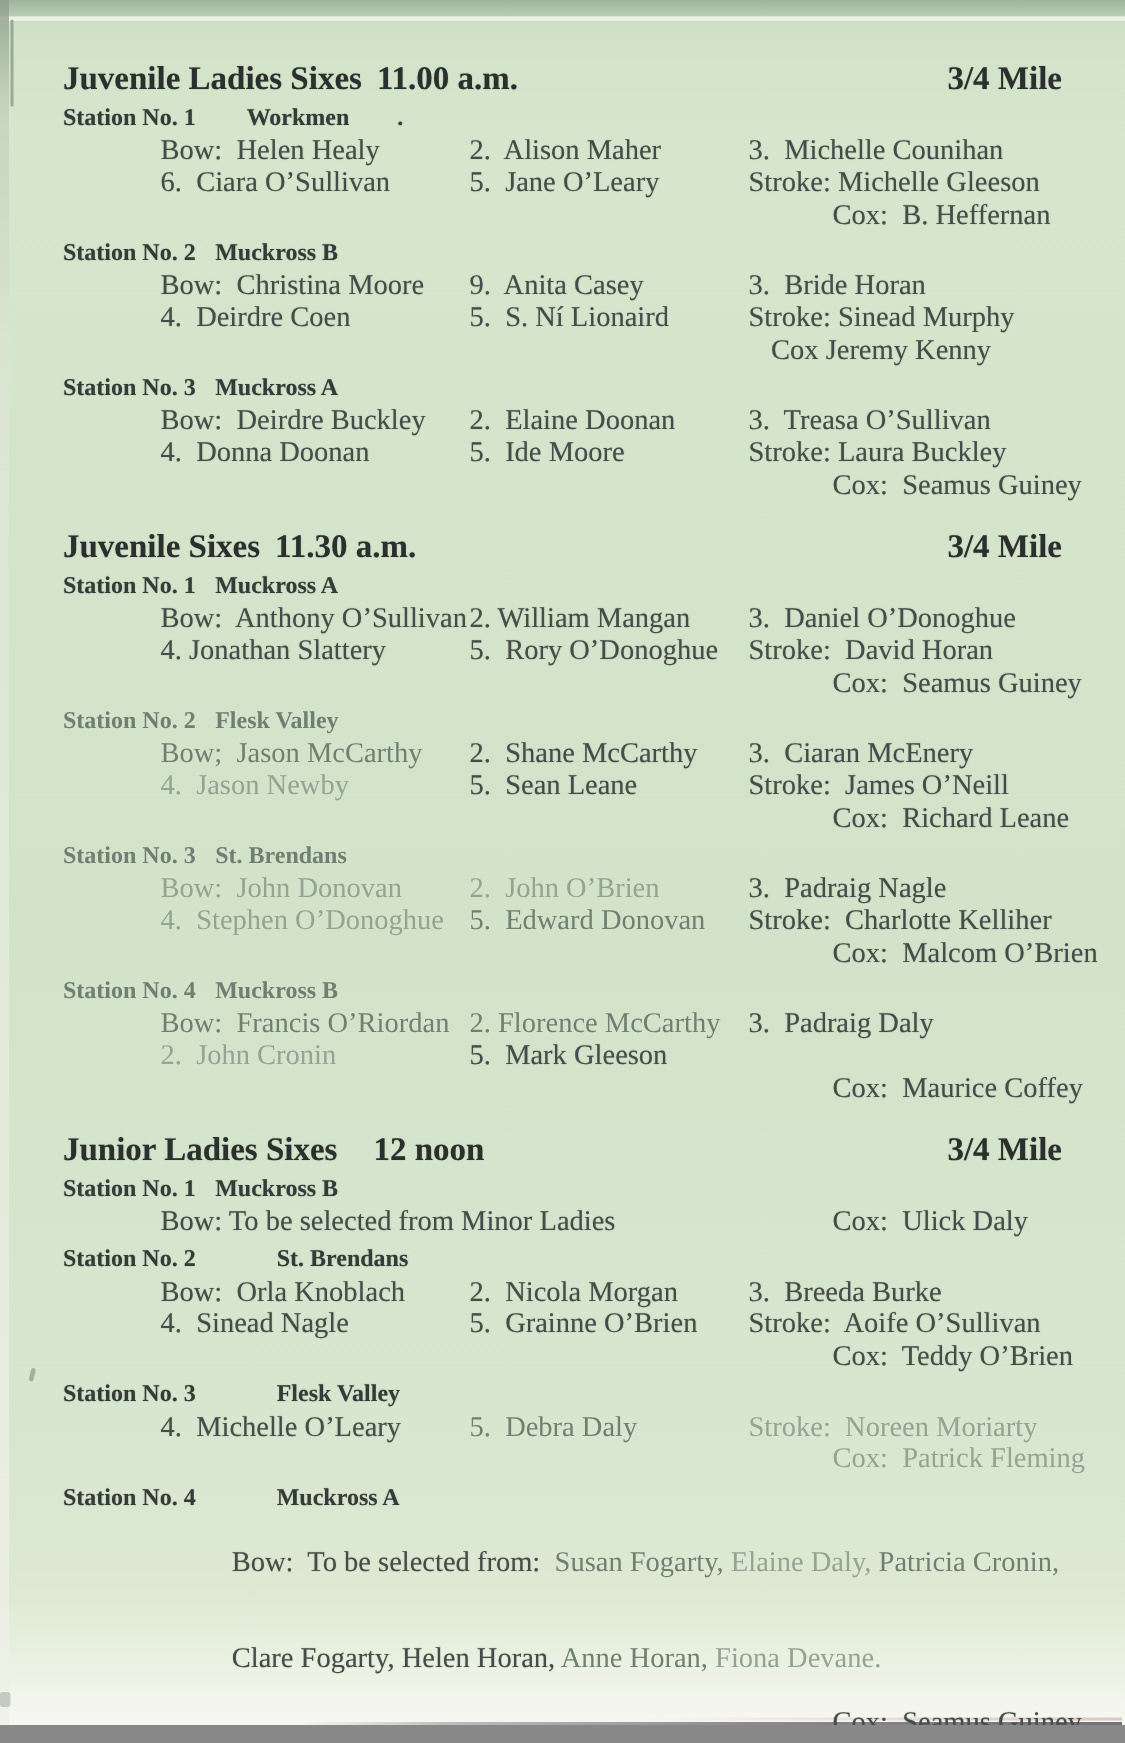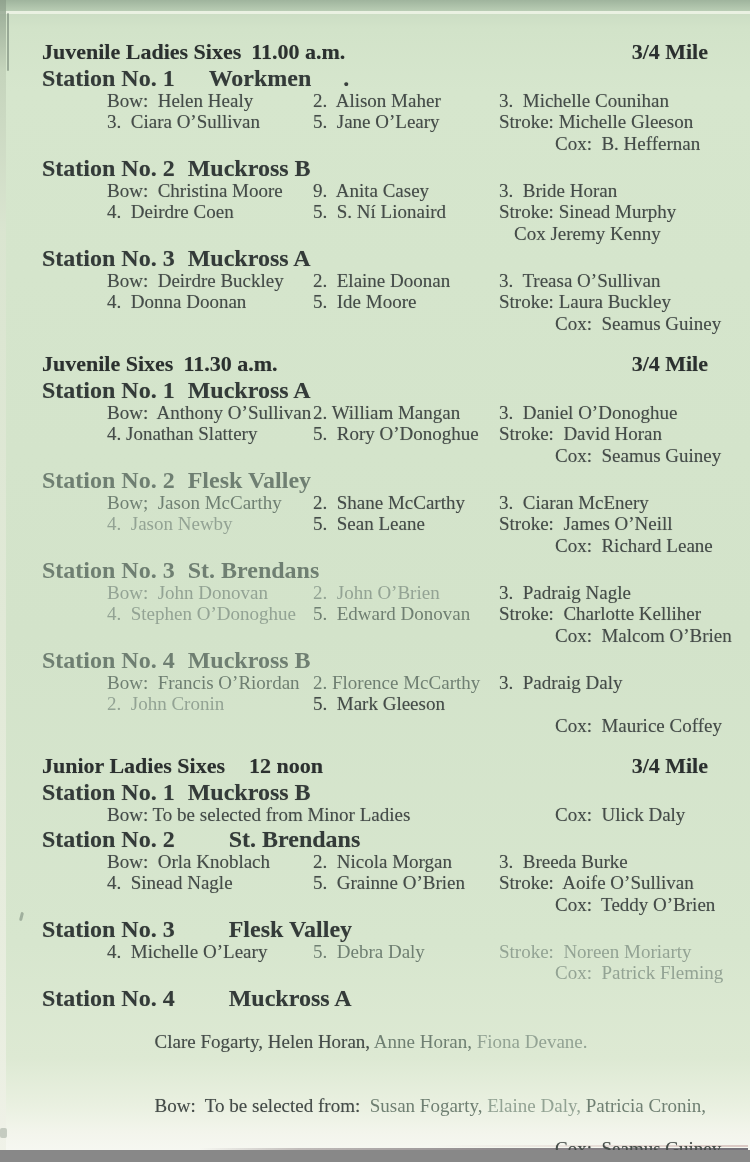--- a/index.html
+++ b/index.html
@@ -25,21 +25,21 @@
   .content{position:absolute;left:0;top:0;right:0;padding:40px 42px 0 42px;}
 
   .race-title-row{display:flex;justify-content:space-between;align-items:baseline;
     font-weight:bold;font-size:22px;line-height:24px;color:#2b302f;}
   .race{margin-top:0;}
   .race + .race{margin-top:18px;}
   .race-time{margin-left:10px;}
   .race-time.wide{margin-left:24px;}
 
   .station{margin-top:4px;}
-  .station-head{font-weight:bold;font-size:24px;line-height:21.5px;color:#343b39;}
+  .station-head{font-weight:bold;font-size:16px;line-height:21.5px;color:#343b39;}
   .club{margin-left:13px;}
   .club.gap-a{margin-left:34px;}
   .club.gap-b{margin-left:54px;}
   .head-mark{margin-left:32px;color:#3a403e;}
 
   .crew{margin-left:65px;}
   .crew-row{display:grid;grid-template-columns:206px 186px 1fr;
     font-size:19px;line-height:21.5px;white-space:pre;}
   .cell{white-space:pre;}
   .cox{padding-left:56px;}
@@ -76,21 +76,21 @@
       <div class="station">
         <div class="station-head">
           <span>Station No. 1</span><span class="club gap-a">Workmen</span><span class="head-mark">.</span>
         </div>
         <div class="crew crew-row">
           <span class="cell">Bow:  Helen Healy</span>
           <span class="cell">2.  Alison Maher</span>
           <span class="cell">3.  Michelle Counihan</span>
         </div>
         <div class="crew crew-row">
-          <span class="cell">3.  Ciara O’Sullivan</span>
+          <span class="cell">6.  Ciara O’Sullivan</span>
           <span class="cell">5.  Jane O’Leary</span>
           <span class="cell">Stroke: Michelle Gleeson</span>
         </div>
         <div class="crew crew-row">
           <span class="cell"></span><span class="cell"></span>
           <span class="cell cox">Cox:  B. Heffernan</span>
         </div>
       </div>
 
       <div class="station">
@@ -273,24 +273,24 @@
           <span class="cell"></span><span class="cell"></span>
           <span class="cell cox f2">Cox:  Patrick Fleming</span>
         </div>
       </div>
 
       <div class="station">
         <div class="station-head">
           <span>Station No. 4</span><span class="club gap-b">Muckross A</span>
         </div>
         <div class="crew free-row">
+          <span>Bow:  To be selected from:  </span><span class="f1">Susan Fogarty, </span><span class="f2">Elaine Daly, </span><span class="f1">Patricia Cronin,</span>
+        </div>
+        <div class="crew free-row">
           <span>Clare Fogarty, Helen Horan, </span><span class="f1">Anne Horan, </span><span class="f2">Fiona Devane.</span>
-        </div>
-        <div class="crew free-row">
-          <span>Bow:  To be selected from:  </span><span class="f1">Susan Fogarty, </span><span class="f2">Elaine Daly, </span><span class="f1">Patricia Cronin,</span>
         </div>
         <div class="crew crew-row">
           <span class="cell"></span><span class="cell"></span>
           <span class="cell cox">Cox:  Seamus Guiney</span>
         </div>
       </div>
     </div>
 
   </div>
 </div>

